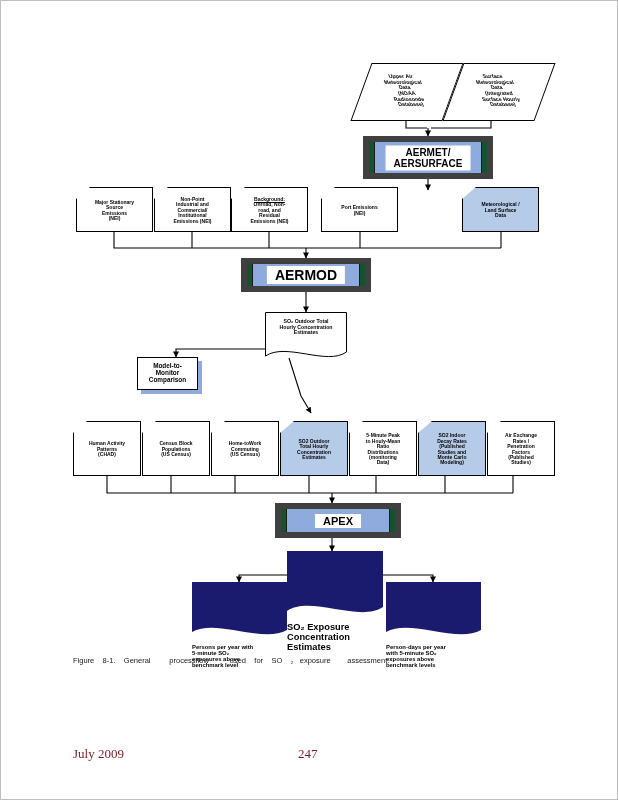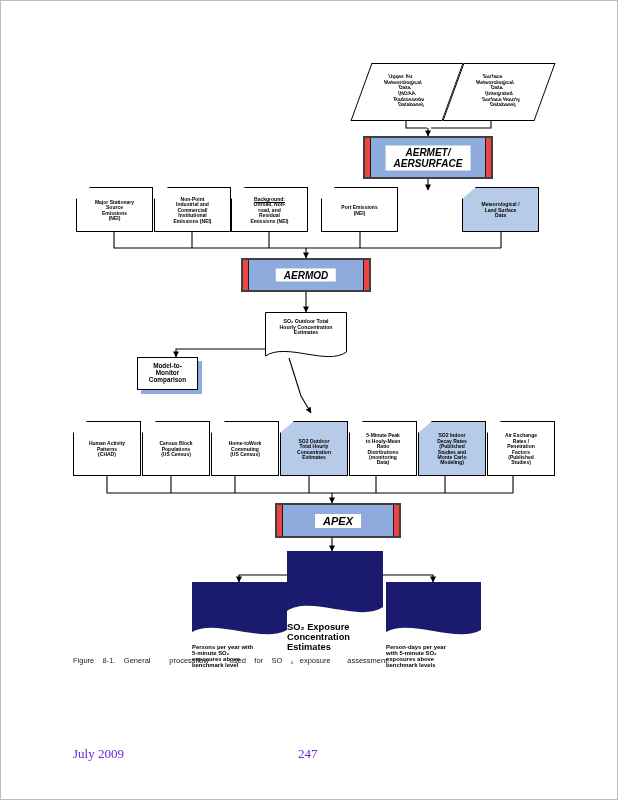--- a/index.html
+++ b/index.html
@@ -29,42 +29,42 @@
   
   .doc{
     background:#ffffff;border:1px solid #000;
     -webkit-clip-path:polygon(14px 0,100% 0,100% 100%,0 100%,0 12px);
     clip-path:polygon(14px 0,100% 0,100% 100%,0 100%,0 12px);
   }
   .doc.blue{background:#b6cbe8;}
 
   
   .proc{
-    background:#ef4444;border:2px solid #404040;font-style:italic;
+    background:#14532d;border:6px solid #404040;
   }
   .proc .bar{position:absolute;top:0;bottom:0;width:1px;background:#1a1a1a;}
   .proc .innerfill{position:absolute;left:5px;right:5px;top:0;bottom:0;background:#8fabdd;}
   .proc .lbl{
     position:absolute;left:50%;top:50%;transform:translate(-50%,-50%);
     background:#ffffff;border:0;padding:1px 8px;color:#000;font-weight:bold;
     white-space:nowrap;
   }
 
   
   .rectbox{background:#ffffff;border:1px solid #000;}
   .rectshadow{background:#90aade;}
 
   
   .caption{
     position:absolute;font-family:"Liberation Sans",sans-serif;
     font-size:7.5px;color:#1a1a1a;white-space:pre;
   }
   .footer{
     position:absolute;font-family:"Liberation Serif",serif;
-    font-size:13px;color:#6d28d9;
+    font-size:13px;color:#7f1d1d;
   }
 </style>
 </head>
 <body>
 
 <div id="page">
 
   <svg id="canvas" viewBox="0 0 618 800" xmlns="http://www.w3.org/2000/svg">
     <defs>
       <marker id="arr" markerWidth="7" markerHeight="7" refX="5.6" refY="3" orient="auto" markerUnits="userSpaceOnUse">
@@ -193,21 +193,21 @@
       <b>Meteorological /</b><br>
       <b>Land Surface</b><br>
       <b>Data</b>
     </span>
   </div>
 
   <div class="node proc" style="left:240px;top:257px;width:130px;height:34px;">
     <div class="innerfill"></div>
     <div class="bar" style="left:5px;"></div>
     <div class="bar" style="right:5px;"></div>
-    <div class="lbl" style="font-size:10px;">
+    <div class="lbl" style="font-size:14px;">
       <span>AERMOD</span>
     </div>
   </div>
 
   <div class="node" style="left:264px;top:311px;width:82px;height:48px;">
     <svg width="82" height="48" viewBox="0 0 82 48" xmlns="http://www.w3.org/2000/svg">
       <path d="M0.5,0.5 L81.5,0.5 L81.5,40 C62,54 21,30 0.5,44 Z" fill="#ffffff" stroke="#000" stroke-width="1"></path>
     </svg>
     <div class="txt" style="font-size:5.2px;align-items:flex-start;padding-top:7px;">
       <span>

